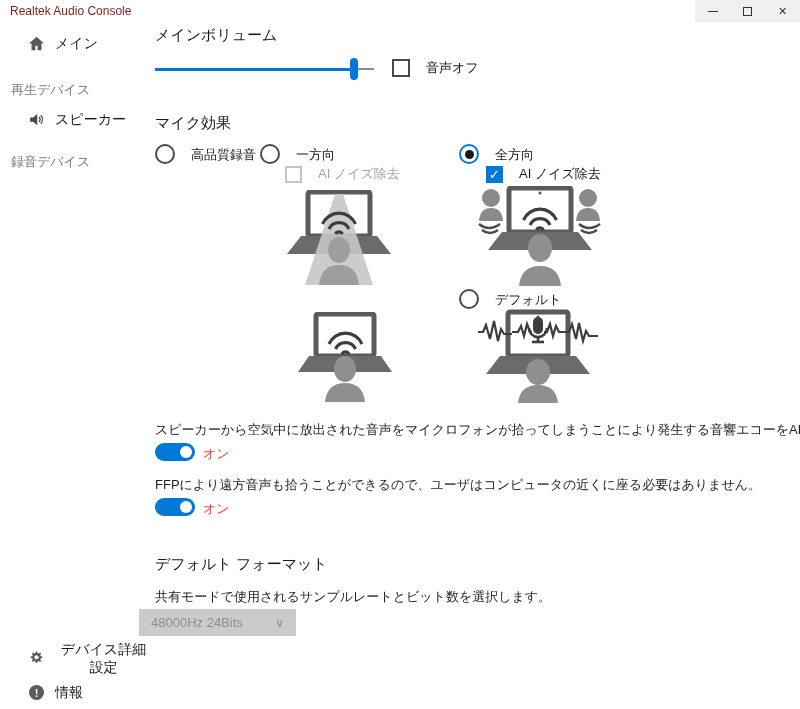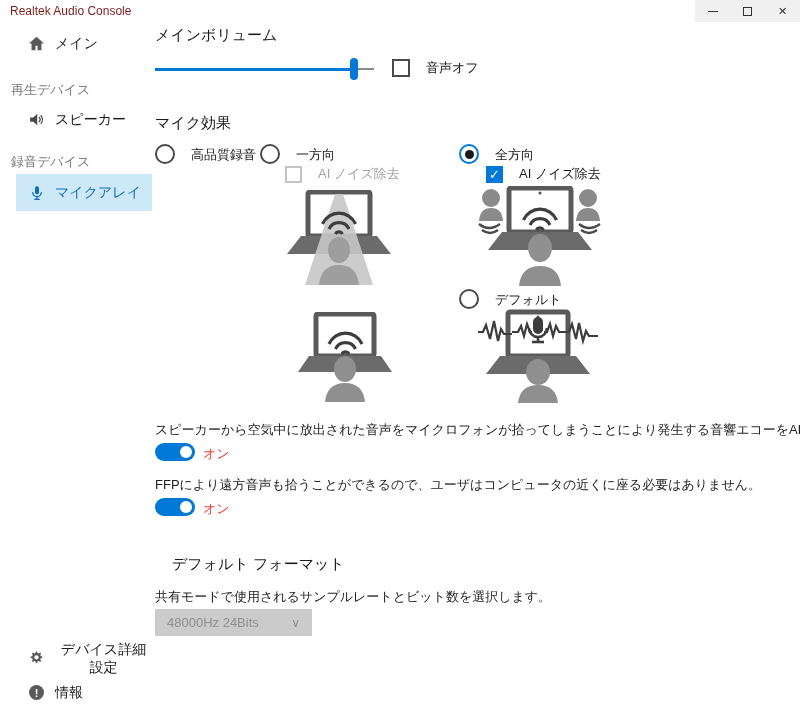--- a/index.html
+++ b/index.html
@@ -43,21 +43,21 @@
   .radio { width:20px; height:20px; border-radius:50%; border:2px solid #4a4a4a; background:#fff; flex:none; display:flex; align-items:center; justify-content:center; }
   .radio.checked { border-color:#0078d7; }
   .radio-dot { width:9px; height:9px; border-radius:50%; background:#1a1a1a; }
 
   
   .toggle { position:absolute; width:40px; height:18px; border-radius:9px; background:#0078d7; cursor:pointer; }
   .toggle .knob { position:absolute; right:3px; top:3px; width:12px; height:12px; border-radius:50%; background:#fff; }
   .toggle-label { position:absolute; font-size:13px; color:#ef4444; }
 
   
-  .dropdown { position:absolute; left:155px; top:609px; width:157px; height:27px; background:#cbcbcb;
+  .dropdown { position:absolute; left:139px; top:609px; width:157px; height:27px; background:#cbcbcb;
     display:flex; align-items:center; justify-content:space-between; padding:0 12px; font-size:13px; color:#8f8f8f;gap:32px; }
   .dropdown .chev { font-size:12px; color:#8f8f8f; }
 
   .illus { position:absolute; }
 </style>
 </head>
 <body>
 
 <div class="app">
 
@@ -91,31 +91,20 @@
           <path d="M3 9v6h4.5l5.5 5V4L7.5 9H3z" fill="#4a4a4a"></path>
           <path d="M15.5 8.5a5 5 0 0 1 0 7" stroke="#4a4a4a" stroke-width="1.8" fill="none"></path>
           <path d="M18 6a9 9 0 0 1 0 12" stroke="#4a4a4a" stroke-width="1.8" fill="none"></path>
         </svg>
     </span>
     <span>スピーカー</span>
   </div>
 
   <div class="side-section" style="top:153px">録音デバイス</div>
 
-  <div class="side-item selected" style="top:174px">
-    <span class="ic">
-      <svg viewBox="0 0 24 24" width="16" height="16">
-          <rect x="9" y="2" width="6" height="12" rx="3" fill="#0f6cbd"></rect>
-          <path d="M5.5 11a6.5 6.5 0 0 0 13 0" stroke="#0f6cbd" stroke-width="2" fill="none"></path>
-          <line x1="12" y1="17.5" x2="12" y2="21" stroke="#0f6cbd" stroke-width="2"></line>
-          <line x1="8" y1="21.5" x2="16" y2="21.5" stroke="#0f6cbd" stroke-width="2"></line>
-        </svg>
-    </span>
-    <span>マイクアレイ</span>
-  </div>
 
   <div class="side-item" style="top:640px">
     <span class="ic">
       <svg viewBox="0 0 24 24" width="17" height="17">
           <path d="M11 2h2l.4 2.3a7.5 7.5 0 0 1 2 .85l1.9-1.35 1.4 1.4-1.35 1.9a7.5 7.5 0 0 1 .85 2L22.5 9.5v2l... " fill="none"></path>
           <path d="M11 2h2l.35 2.2c.7.15 1.35.42 1.95.78l1.8-1.28 1.42 1.42-1.28 1.8c.36.6.63 1.25.78 1.95L20.2 9.2v2.1l-2.18.33c-.15.7-.42 1.35-.78 1.95l1.28 1.8-1.42 1.42-1.8-1.28c-.6.36-1.25.63-1.95.78L13 18.5h-2l-.35-2.2c-.7-.15-1.35-.42-1.95-.78l-1.8 1.28-1.42-1.42 1.28-1.8c-.36-.6-.63-1.25-.78-1.95L3.8 11.3V9.2l2.18-.33c.15-.7.42-1.35.78-1.95L5.48 5.12 6.9 3.7l1.8 1.28c.6-.36 1.25-.63 1.95-.78L11 2z" fill="#595959"></path>
           <circle cx="12" cy="10.25" r="3" fill="#fff"></circle>
         </svg>
     </span>
     <span>デバイス詳細設定</span>
@@ -235,21 +224,21 @@
     <span class="knob"></span>
   </div>
   <div class="toggle-label" style="left:203px; top:445px">オン</div>
 
   <div class="desc-text" style="left:155px; top:476px">FFPにより遠方音声も拾うことができるので、ユーザはコンピュータの近くに座る必要はありません。</div>
   <div class="toggle" style="left:155px; top:498px">
     <span class="knob"></span>
   </div>
   <div class="toggle-label" style="left:203px; top:500px">オン</div>
 
-  <div class="h-section" style="left:172px; top:555px">デフォルト フォーマット</div>
+  <div class="h-section" style="left:155px; top:555px">デフォルト フォーマット</div>
   <div class="desc-text" style="left:155px; top:588px">共有モードで使用されるサンプルレートとビット数を選択します。</div>
 
   <div class="dropdown">
     <span>48000Hz 24Bits</span>
     <span class="chev">∨</span>
   </div>
 
 </div>
 
 </body></html>

